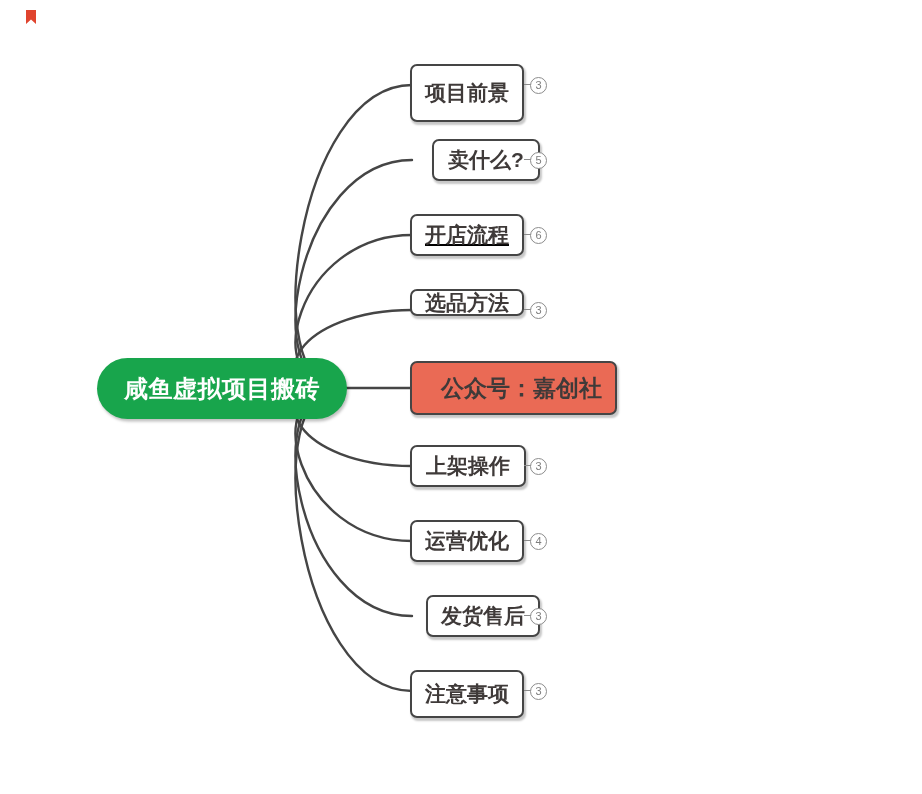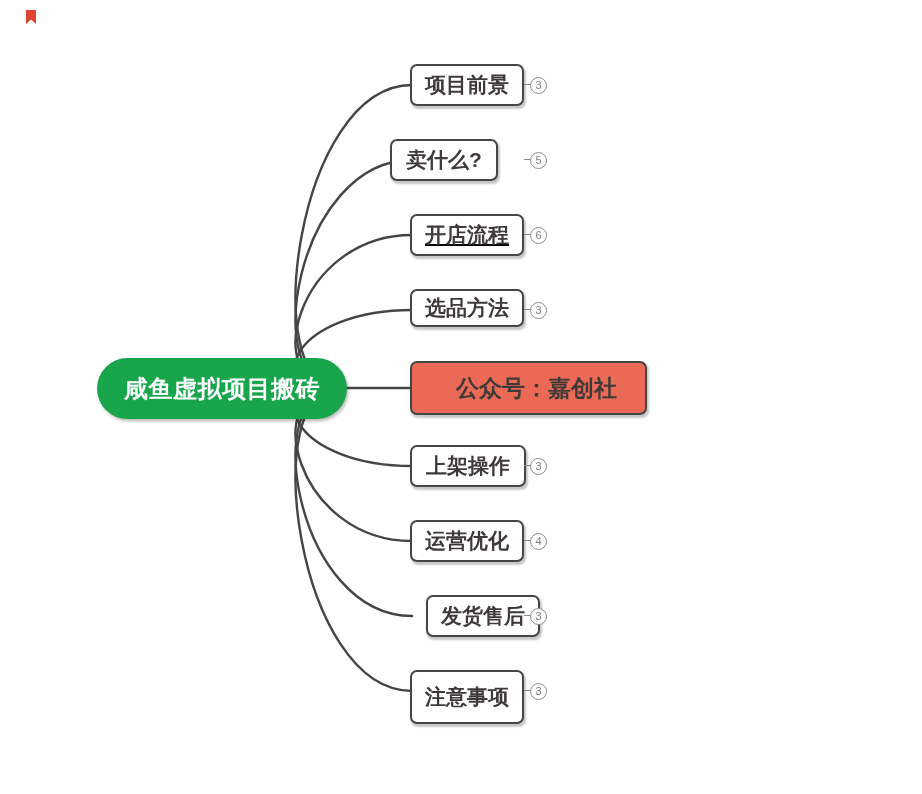--- a/index.html
+++ b/index.html
@@ -122,58 +122,58 @@
     <svg width="14" height="17" viewBox="0 0 14 17" xmlns="http://www.w3.org/2000/svg">
       <path d="M2 1 h10 v14 l-5 -4.5 -5 4.5 z" fill="#e0442e"></path>
     </svg>
   </div>
 
   <div class="root-node">
     <span class="label">咸鱼虚拟项目搬砖</span>
   </div>
 
   <div id="children">
-      <div class="topic-node" style="left: 410px; top: 64px; width: 114px; height: 42px;">
+      <div class="topic-node" style="left: 410px; top: 64px; width: 114px; height: 58px;">
         <span class="label">项目前景</span>
       </div>
       <div class="badge-stub" style="left: 524px; top: 84px; width: 7px;"></div>
       <div class="badge" style="left: 530px; top: 76.5px;">3</div>
-      <div class="topic-node" style="left: 390px; top: 139px; width: 108px; height: 42px;">
+      <div class="topic-node" style="left: 432px; top: 139px; width: 108px; height: 42px;">
         <span class="label">卖什么?</span>
       </div>
       <div class="badge-stub" style="left: 524px; top: 159px; width: 7px;"></div>
       <div class="badge" style="left: 530px; top: 151.5px;">5</div>
       <div class="topic-node" style="left: 410px; top: 214px; width: 114px; height: 42px; text-decoration: underline;">
         <span class="label">开店流程</span>
       </div>
       <div class="badge-stub" style="left: 524px; top: 234px; width: 7px;"></div>
       <div class="badge" style="left: 530px; top: 226.5px;">6</div>
-      <div class="topic-node" style="left: 410px; top: 289px; width: 114px; height: 38px;">
+      <div class="topic-node" style="left: 410px; top: 289px; width: 114px; height: 27px;">
         <span class="label">选品方法</span>
       </div>
       <div class="badge-stub" style="left: 524px; top: 309px; width: 7px;"></div>
       <div class="badge" style="left: 530px; top: 301.5px;">3</div>
-      <div class="topic-node highlight" style="left: 410px; top: 361px; width: 237px; height: 54px; padding-left: 16px;">
+      <div class="topic-node highlight" style="left: 410px; top: 361px; width: 207px; height: 54px; padding-left: 16px;">
         <span class="label">公众号：嘉创社</span>
       </div>
       <div class="topic-node" style="left: 410px; top: 445px; width: 116px; height: 42px;">
         <span class="label">上架操作</span>
       </div>
       <div class="badge-stub" style="left: 524px; top: 465px; width: 7px;"></div>
       <div class="badge" style="left: 530px; top: 457.5px;">3</div>
       <div class="topic-node" style="left: 410px; top: 520px; width: 114px; height: 42px;">
         <span class="label">运营优化</span>
       </div>
       <div class="badge-stub" style="left: 524px; top: 540px; width: 7px;"></div>
       <div class="badge" style="left: 530px; top: 532.5px;">4</div>
       <div class="topic-node" style="left: 410px; top: 595px; width: 114px; height: 42px; margin-left: 16px;">
         <span class="label">发货售后</span>
       </div>
       <div class="badge-stub" style="left: 524px; top: 615px; width: 7px;"></div>
       <div class="badge" style="left: 530px; top: 607.5px;">3</div>
-      <div class="topic-node" style="left: 410px; top: 670px; width: 114px; height: 54px;">
+      <div class="topic-node" style="left: 410px; top: 670px; width: 114px; height: 48px;">
         <span class="label">注意事项</span>
       </div>
       <div class="badge-stub" style="left: 524px; top: 690px; width: 7px;"></div>
       <div class="badge" style="left: 530px; top: 682.5px;">3</div>
     </div>
 
 </div>
 
 </body></html>

